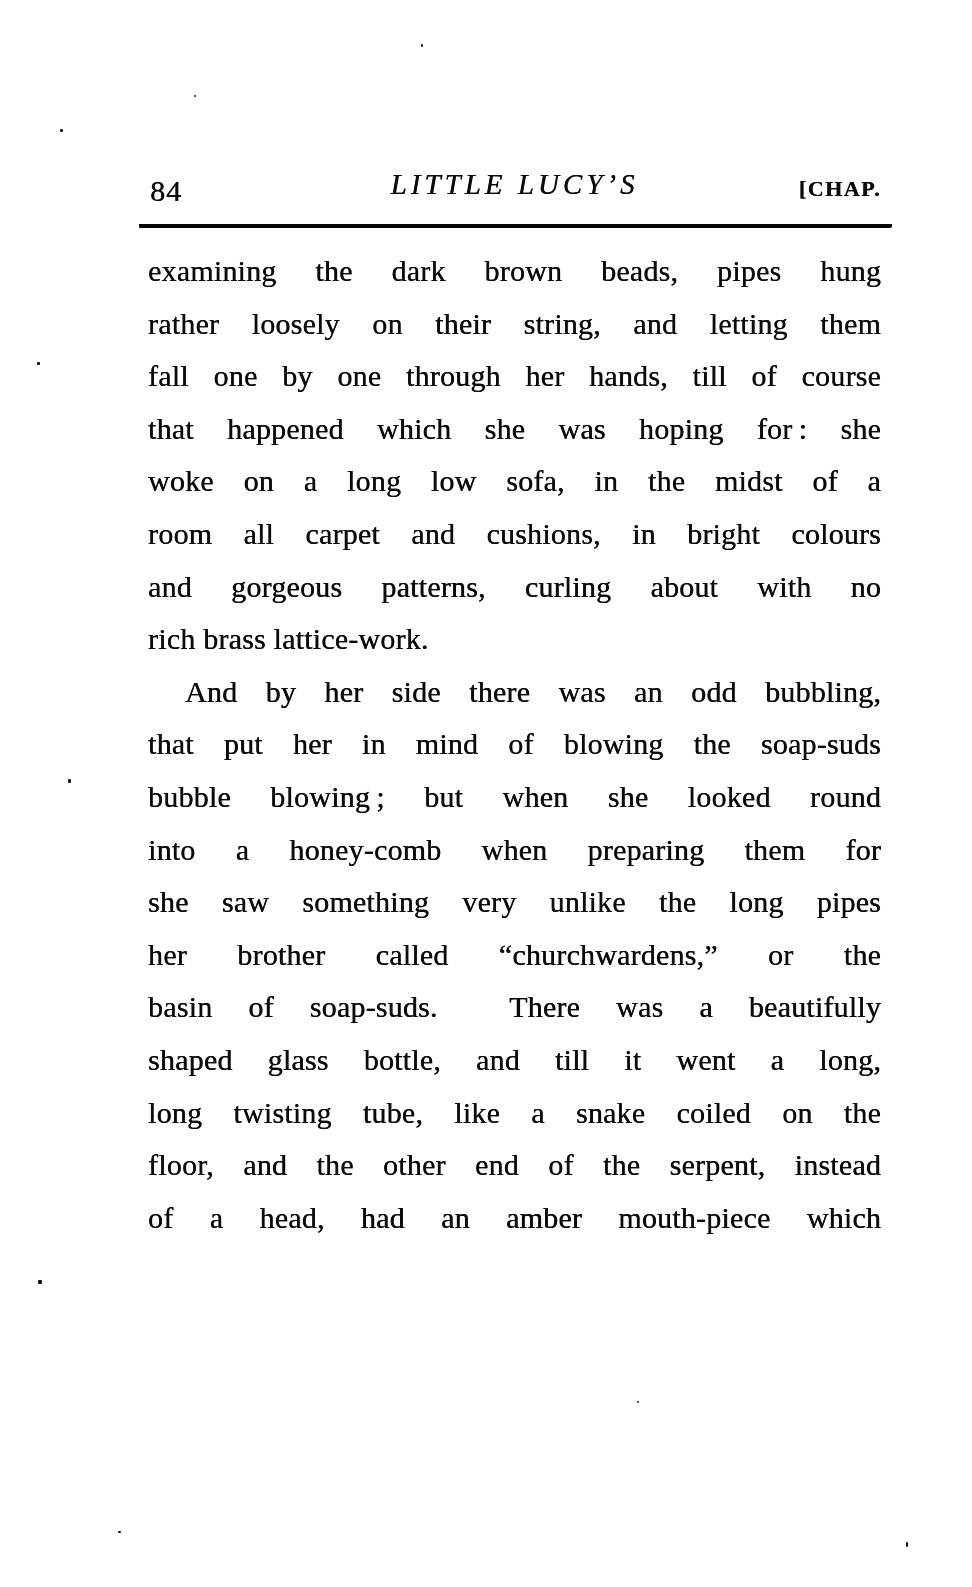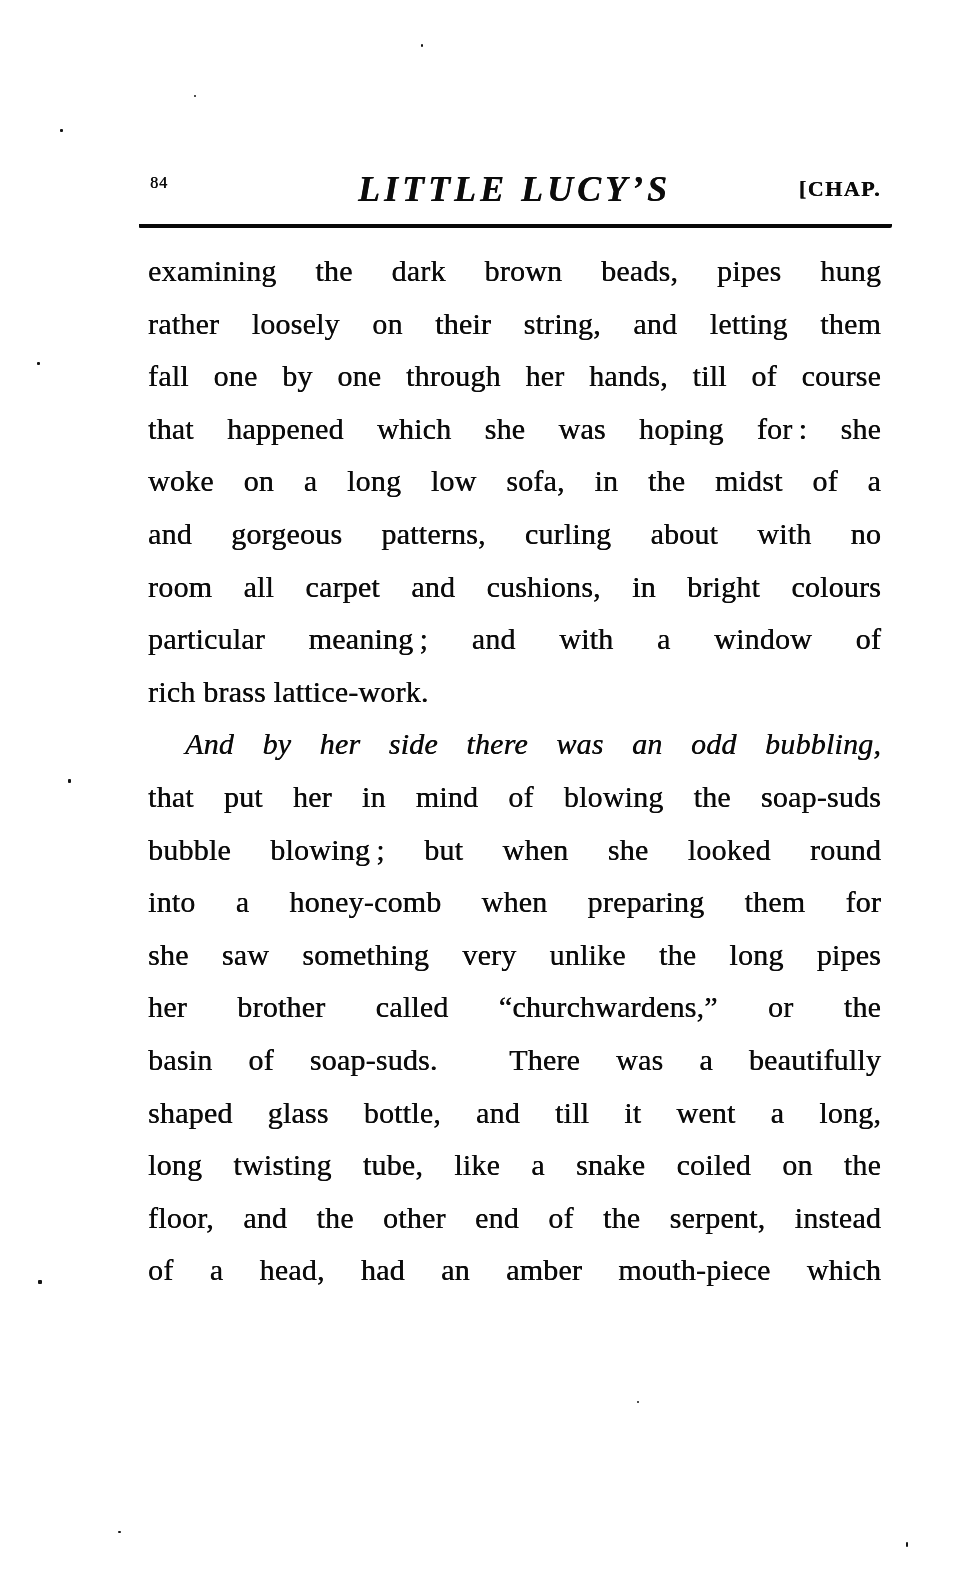--- a/index.html
+++ b/index.html
@@ -15,30 +15,30 @@
     position: absolute; inset: 0;
     background: #ffffff;
   }
   
   .header-row {
     position: absolute;
     top: 166px; left: 148px; width: 733px; height: 48px;
   }
   .page-number {
     position: absolute; left: 2px; top: 8px;
-    font-size: 16px;
+    font-size: 30px;
     letter-spacing: 1px;
     text-shadow: 0.4px 0 0 currentColor;
   }
   .running-title {
     position: absolute; left: 50%; top: 2px;
     transform: translateX(-50%);
     font-style: italic;
-    font-weight: bold;
-    font-size: 36px;
+    font-weight: normal;
+    font-size: 29px;
     letter-spacing: 4px;
     white-space: nowrap;
     text-shadow: 0.3px 0 0 currentColor;
   }
   .header-chap {
     position: absolute; right: 0; top: 10px;
     font-weight: bold;
     font-size: 22px;
     letter-spacing: 1.5px;
     white-space: nowrap;
@@ -60,21 +60,21 @@
     text-shadow: 0.35px 0 0 currentColor;
     letter-spacing: 0.2px;
   }
   .text-line {
     height: 52.6px;
     text-align: justify;
     text-align-last: justify;
     white-space: normal;
   }
   .text-line.noj { text-align-last: left; }
-  .text-line.ind { text-indent: 37px; font-style: italic; }
+  .text-line.ind { text-indent: 37px; }
   
   .speck {
     position: absolute;
     background: #151515;
     border-radius: 1px;
   }
 </style>
 </head>
 <body>
 
@@ -87,23 +87,22 @@
   </div>
 
   <div class="header-rule"></div>
 
   <div class="text-block">
     <div class="text-line">examining the dark brown beads, pipes hung</div>
     <div class="text-line">rather loosely on their string, and letting them</div>
     <div class="text-line">fall one by one through her hands, till of course</div>
     <div class="text-line">that happened which she was hoping for : she</div>
     <div class="text-line">woke on a long low sofa, in the midst of a</div>
+    <div class="text-line">room all carpet and cushions, in bright colours</div>
     <div class="text-line">and gorgeous patterns, curling about with no</div>
-    <div class="text-line">room all carpet and cushions, in bright colours</div>
-    <div class="text-line">particular meaning ; and with a window of</div>
     <div class="text-line noj">rich brass lattice-work.</div>
     <div class="text-line ind">And by her side there was an odd bubbling,</div>
     <div class="text-line">that put her in mind of blowing the soap-suds</div>
     <div class="text-line">bubble blowing ; but when she looked round</div>
     <div class="text-line">into a honey-comb when preparing them for</div>
     <div class="text-line">she saw something very unlike the long pipes</div>
     <div class="text-line">her brother called “churchwardens,” or the</div>
     <div class="text-line">basin of soap-suds.&nbsp; There was a beautifully</div>
     <div class="text-line">shaped glass bottle, and till it went a long,</div>
     <div class="text-line">long twisting tube, like a snake coiled on the</div>

